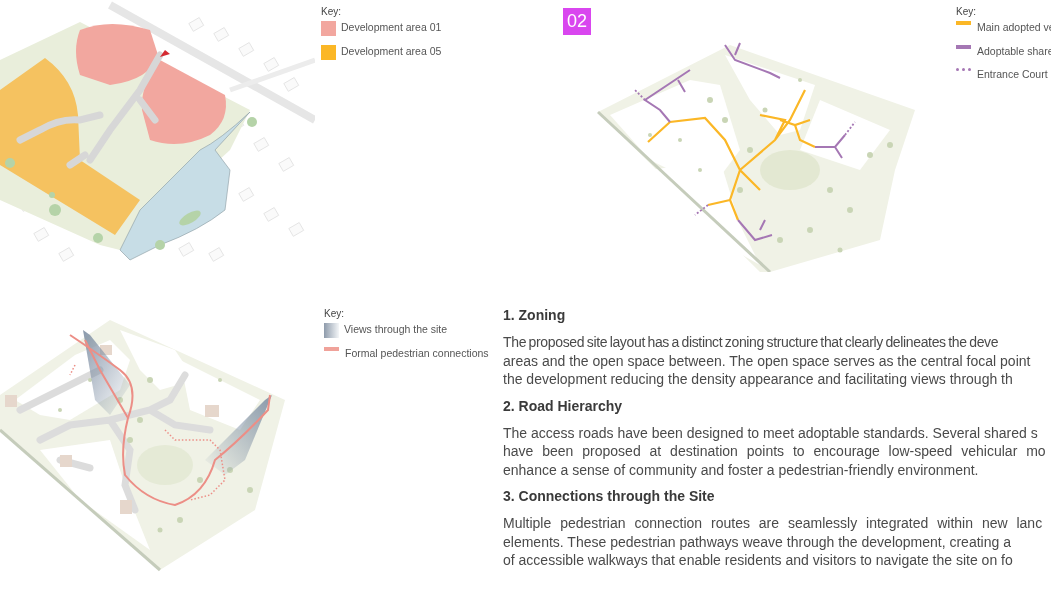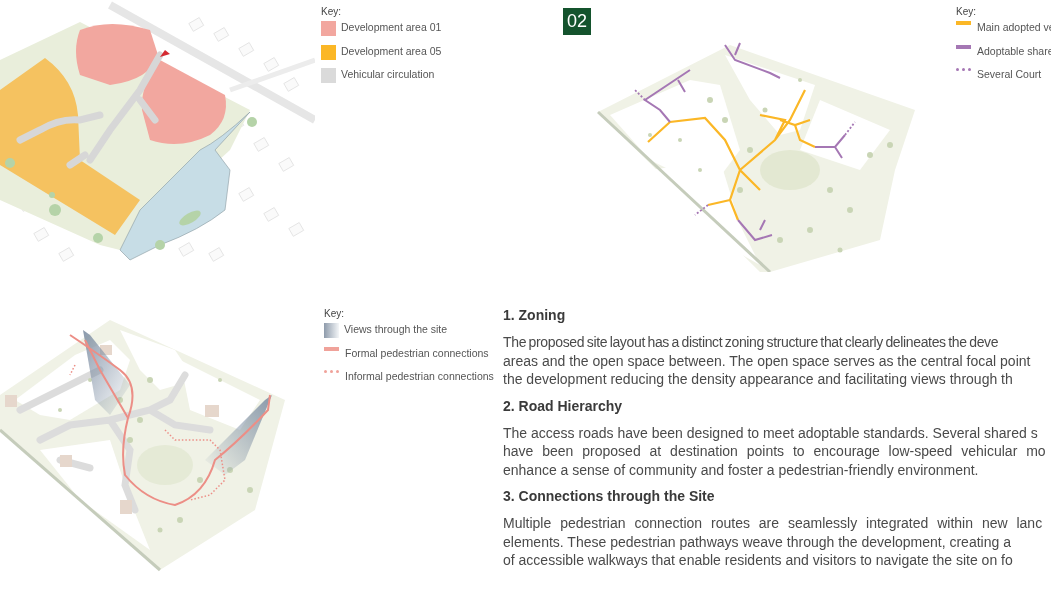--- a/index.html
+++ b/index.html
@@ -5,21 +5,21 @@
   html,body{margin:0;padding:0;}
   body{width:1051px;height:591px;overflow:hidden;background:#ffffff;position:relative;font-family:"Liberation Sans",sans-serif;color:#444;}
   .map{position:absolute;}
   .key{position:absolute;font-size:10.5px;color:#555;}
   .key .key-title{font-weight:normal;color:#444;font-size:10px;margin-bottom:4px;}
   .key-row{display:flex;align-items:flex-start;height:23.5px;white-space:nowrap;}
   .sw{width:15px;height:15px;margin-right:5px;flex:0 0 auto;}
   .line-sw{width:15px;height:4px;margin-right:6px;flex:0 0 auto;}
   .dot-sw{width:15px;height:4px;margin-right:6px;flex:0 0 auto;display:flex;justify-content:space-between;}
   .dot-sw span{width:3px;height:3px;border-radius:50%;}
-  .badge{position:absolute;left:563px;top:8px;width:28px;height:27px;background:#14532d;color:#fff;font-size:18px;display:flex;align-items:center;justify-content:center;}
+  .badge{position:absolute;left:563px;top:8px;width:28px;height:27px;background:#d946ef;color:#fff;font-size:18px;display:flex;align-items:center;justify-content:center;}
   .text-block{position:absolute;left:503px;top:307px;width:560px;white-space:nowrap;overflow:hidden;}
   .text-block h2{font-size:14px;font-weight:bold;color:#3a3a3a;margin:0 0 10px 0;}
   .text-block p{font-size:14px;line-height:18.5px;color:#4a4a4a;margin:0 0 9px 0;text-align:justify;}
   .text-block p span{display:block;}
 </style>
 </head>
 <body>
 
 <svg class="map" style="left:0;top:0" width="315" height="270" viewBox="0 0 315 270">
   <rect width="315" height="270" fill="#ffffff"></rect>
@@ -63,24 +63,20 @@
 
 <div class="key" style="left:321px;top:6px;">
   <div class="key-title">Key:</div>
   <div class="key-row">
     <span class="sw" style="background:#f2a79f"></span>
     <span>Development area 01</span>
   </div>
   <div class="key-row">
     <span class="sw" style="background:#fbb726"></span>
     <span>Development area 05</span>
-  </div>
-  <div class="key-row">
-    <span class="sw" style="background:#dadada"></span>
-    <span>Vehicular circulation</span>
   </div>
 </div>
 
 <div class="badge">02</div>
 
 <svg class="map" style="left:590px;top:40px" width="330" height="232" viewBox="0 0 330 232">
   <polygon points="8,72 140,5 325,70 305,130 290,200 180,232 170,232" fill="#f0f2e6"></polygon>
   <polygon points="20,75 100,40 130,45 150,110 120,150 60,120" fill="#ffffff"></polygon>
   <polygon points="135,15 225,45 210,90 190,95 160,60" fill="#ffffff"></polygon>
   <polygon points="230,60 300,90 270,130 210,110" fill="#ffffff"></polygon>
@@ -122,21 +118,21 @@
   <div class="key-row">
     <span class="line-sw" style="background:#a577b4"></span>
     <span>Adoptable share</span>
   </div>
   <div class="key-row">
     <span class="dot-sw">
         <span style="background:#a577b4"></span>
         <span style="background:#a577b4"></span>
         <span style="background:#a577b4"></span>
       </span>
-    <span>Several Court</span>
+    <span>Entrance Court</span>
   </div>
 </div>
 
 <svg class="map" style="left:0;top:300px" width="300" height="275" viewBox="0 0 300 275">
   <defs>
     <linearGradient id="viewg" x1="0" y1="0" x2="1" y2="1">
       <stop offset="0" stop-color="#7d8ea3" stop-opacity="0.9"></stop>
       <stop offset="1" stop-color="#7d8ea3" stop-opacity="0"></stop>
     </linearGradient>
     <linearGradient id="viewg2" x1="1" y1="0" x2="0" y2="1">
@@ -183,28 +179,20 @@
 <div class="key" style="left:324px;top:308px;">
   <div class="key-title">Key:</div>
   <div class="key-row">
     <span class="sw" style="background:linear-gradient(90deg,#8e9bab,#f4f6f8)"></span>
     <span>Views through the site</span>
   </div>
   <div class="key-row">
     <span class="line-sw" style="background:#f0a29a"></span>
     <span>Formal pedestrian connections</span>
   </div>
-  <div class="key-row">
-    <span class="dot-sw">
-        <span style="background:#f0a29a"></span>
-        <span style="background:#f0a29a"></span>
-        <span style="background:#f0a29a"></span>
-      </span>
-    <span>Informal pedestrian connections</span>
-  </div>
 </div>
 
 <div class="text-block">
   <h2>1. Zoning</h2>
   <p style="letter-spacing:-0.35px;word-spacing:-1px">
     <span>The proposed site layout has a distinct zoning structure that clearly delineates the deve</span>
     <span style="letter-spacing:0;word-spacing:0">areas and the open space between. The open space serves as the central focal point</span>
     <span style="letter-spacing:0;word-spacing:0">the development reducing the density appearance and facilitating views through th</span>
   </p>
   <h2>2. Road Hierarchy</h2>

